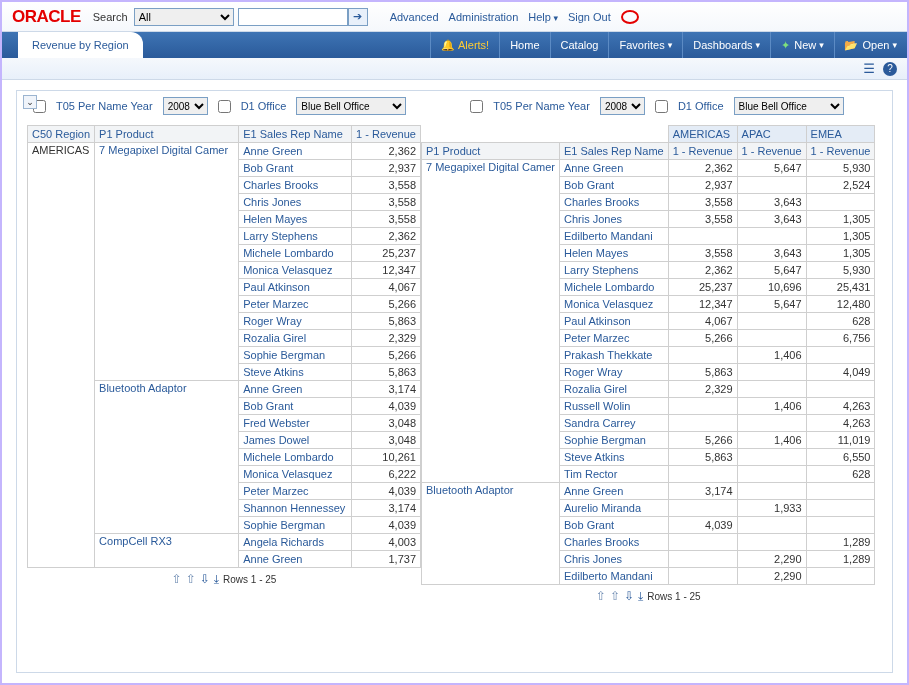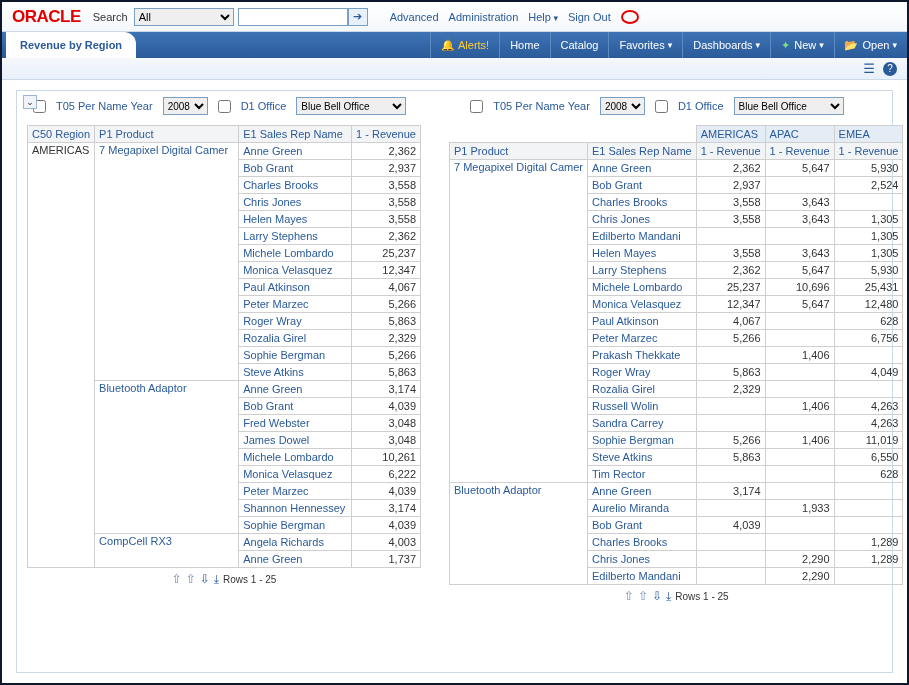--- a/index.html
+++ b/index.html
@@ -1,34 +1,34 @@
 <!DOCTYPE html>
 <html><head>
 <meta charset="utf-8">
 <style>
 * { box-sizing: border-box; margin: 0; padding: 0; }
 body { font-family: Tahoma, Arial, sans-serif; font-size: 11px; background: #fff; color: #333; }
 
-.app { width: 909px; height: 685px; border: 2px solid #0f172a; background: #fff; }
+.app { width: 909px; height: 685px; border: 2px solid #c4b5fd; background: #fff; }
 
 
 .header { display: flex; align-items: center; padding: 4px 10px; height: 30px; background: linear-gradient(#fff, #f5f8fc); border-bottom: 1px solid #cdd9e8; }
 .logo { color: #e40000; font-weight: bold; font-size: 17px; letter-spacing: -0.5px; margin-right: 12px; font-family: Arial; }
 .app-title { color: #4e7cb0; font-size: 17px; font-weight: normal; margin-right: 60px; }
 .search-label { color: #333; margin-right: 6px; }
 .search-select { border: 1px solid #7a9fc4; height: 18px; width: 100px; font-size: 11px; margin-right: 4px; }
 .search-input { border: 1px solid #7a9fc4; height: 18px; width: 110px; font-size: 11px; }
 .search-go { border: 1px solid #7a9fc4; background: #e8f0fa; width: 20px; height: 18px; display: inline-flex; align-items: center; justify-content: center; cursor: pointer; color: #2a5a9a; margin-right: 12px; }
 .top-link { color: #2a5a9a; margin-left: 10px; cursor: pointer; }
 .top-link.dd::after { content: " ▾"; font-size: 9px; }
 .oracle-o { margin-left: 10px; width: 18px; height: 14px; border: 2px solid #e40000; border-radius: 50%; display: inline-block; }
 
 
 .navbar { display: flex; align-items: center; height: 26px; background: linear-gradient(#3e74b4, #2a5a9a); color: #fff; font-size: 11px; }
-.tab-active { background: #fff; color: #2a5a9a; font-weight: bold; border-top-right-radius: 12px; padding: 5px 14px; margin-left: 4px; height: 26px; display: flex; align-items: center; }
+.tab-active { background: #fff; color: #2a5a9a; font-weight: normal; border-top-right-radius: 12px; padding: 5px 14px; margin-left: 16px; height: 26px; display: flex; align-items: center; }
 .nav-spacer { flex: 1; }
 .nav-item { padding: 0 10px; height: 26px; display: flex; align-items: center; cursor: pointer; border-left: 1px solid #5c8bc4; }
 .nav-item:first-of-type { border-left: none; }
 .nav-item.dd::after { content: " ▾"; font-size: 9px; margin-left: 3px; }
 .alerts { color: #ffcc33; font-weight: normal; }
 .alerts-icon { color: #ffcc33; margin-right: 3px; }
 .nav-icon { margin-right: 4px; font-size: 11px; }
 .new-icon { color: #7de07d; }
 
 
@@ -42,21 +42,21 @@
 .expand-btn { position: absolute; top: 4px; left: 6px; border: 1px solid #9bb4d0; background: #f0f4fa; width: 14px; height: 14px; font-size: 9px; display: flex; align-items: center; justify-content: center; cursor: pointer; }
 
 .panel-title { text-align: center; color: #2a5a9a; font-weight: bold; font-size: 14px; margin: 10px 0 14px; }
 
 .controls { display: flex; gap: 64px; margin-bottom: 10px; padding: 0 6px; }
 .control-group { display: flex; align-items: center; gap: 10px; }
 .checkbox { width: 13px; height: 13px; }
 .ctrl-label { color: #2a5a9a; }
 .ctrl-select { border: 1px solid #7a9fc4; height: 18px; font-size: 10px; }
 
-.tables { display: flex; gap: 28px; }
+.tables { display: flex; }
 
 table { border-collapse: collapse; font-size: 11px; }
 th, td { border: 1px solid #cfcfcf; padding: 1px 4px; text-align: left; white-space: nowrap; height: 17px; }
 th { background: #f2f4f6; color: #2a5a9a; font-weight: normal; }
 th.regh { background: #e4ecf6; cursor: pointer; }
 td.num { text-align: right; }
 td.link, td.link-cell { color: #2a5a9a; cursor: pointer; }
 td.reg { color: #333; vertical-align: top; }
 
 .table-wrap { display: flex; flex-direction: column; }

